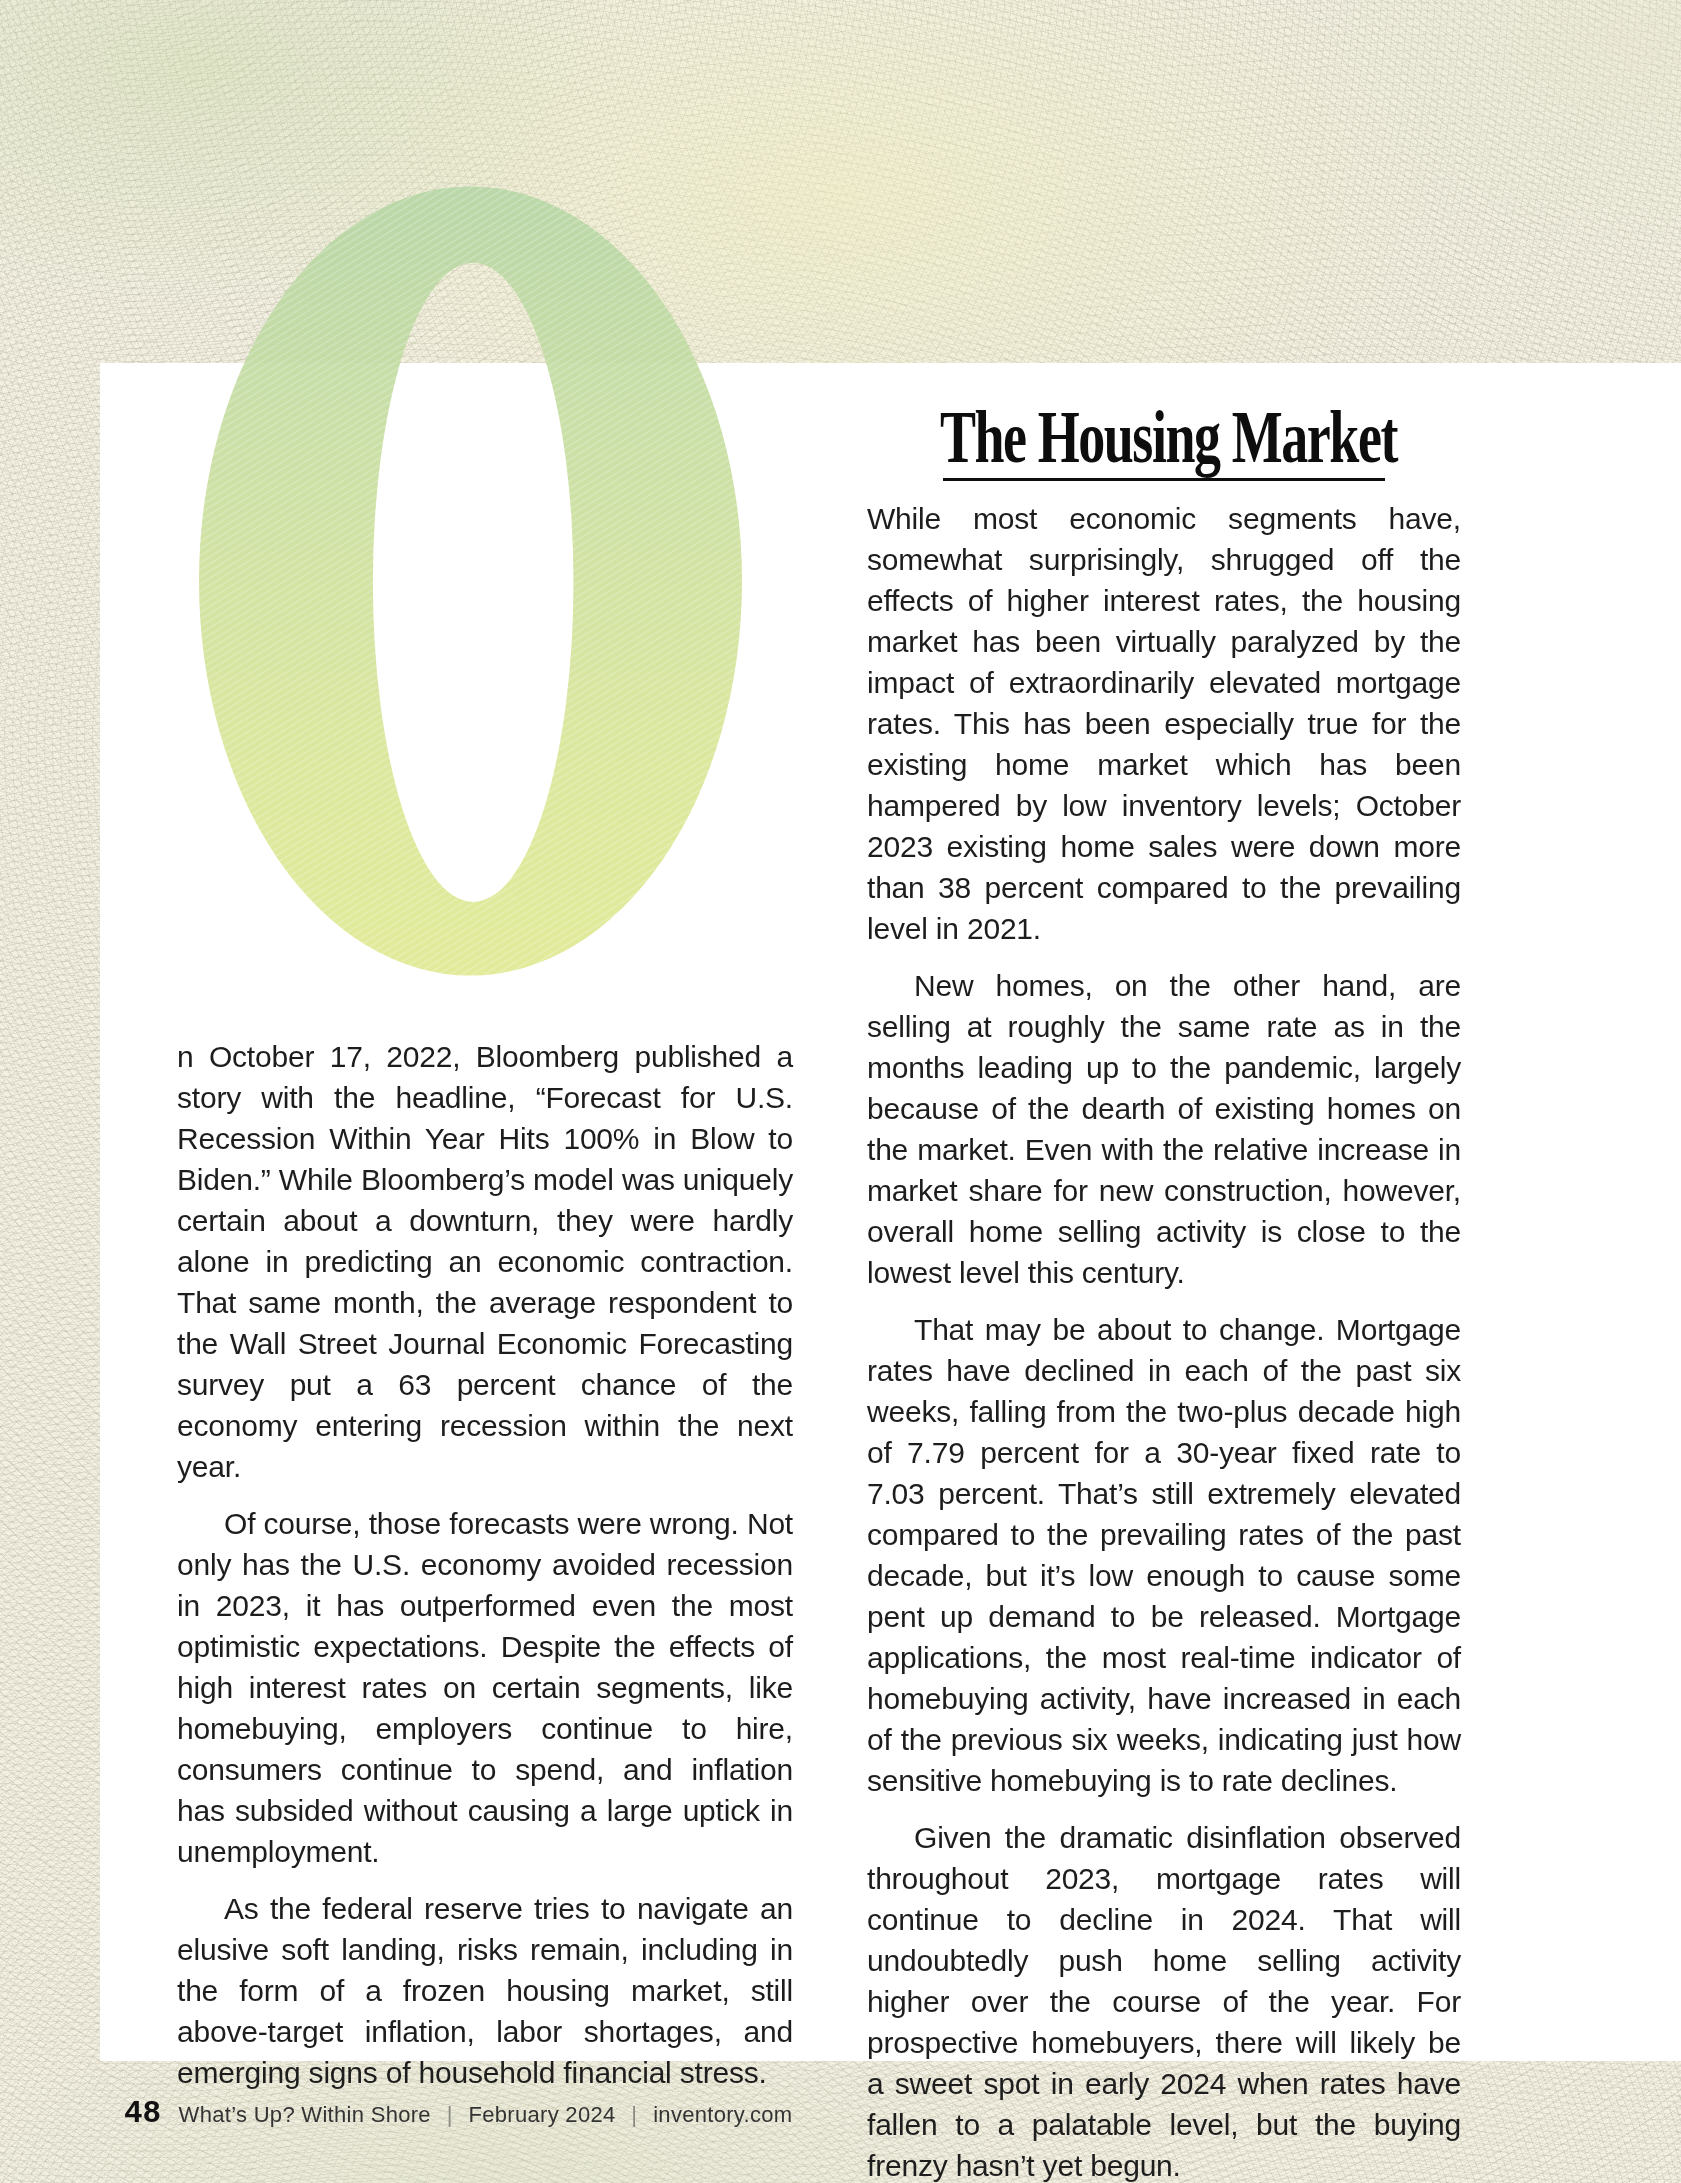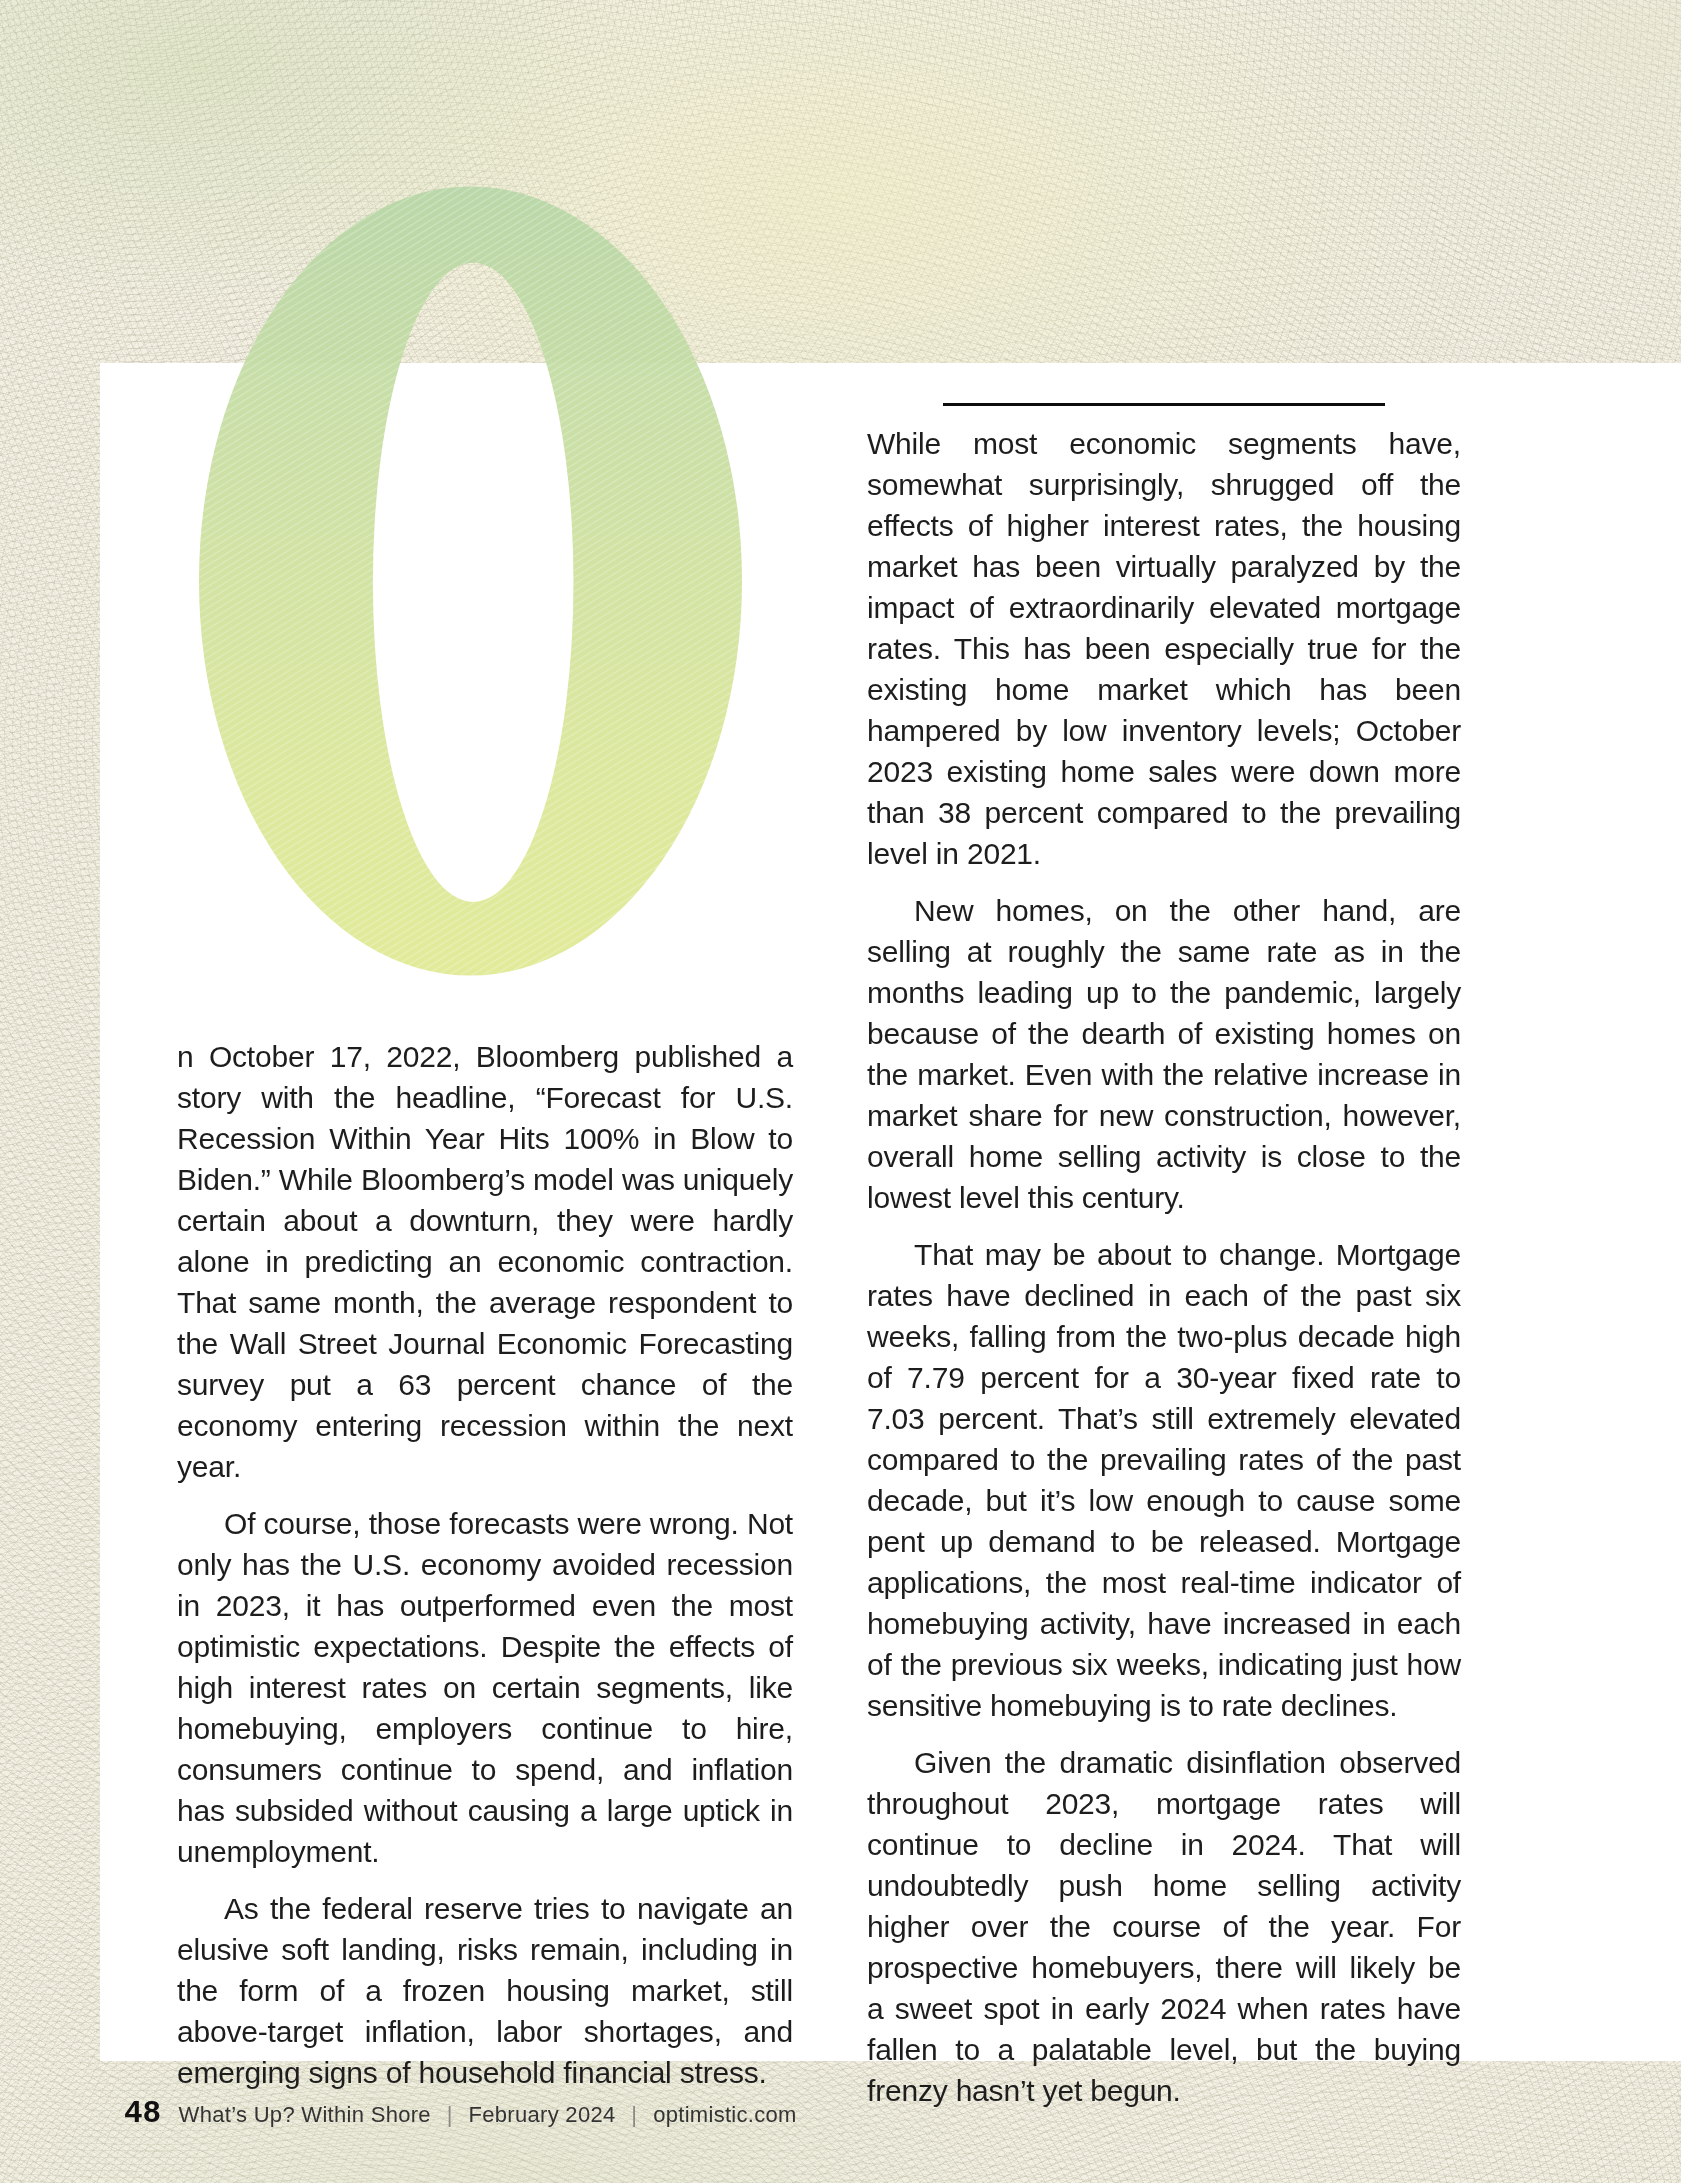--- a/index.html
+++ b/index.html
@@ -102,34 +102,37 @@
              M410,114 A150,478 0 1 1 410,1070 A150,478 0 1 1 410,114 Z"></path>
   </svg>
 
   <div class="column col-left">
     <p>n October 17, 2022, Bloomberg published a story with the headline, “Forecast for U.S. Recession Within Year Hits 100% in Blow to Biden.” While Bloomberg’s model was uniquely certain about a downturn, they were hardly alone in predicting an economic contraction. That same month, the average respondent to the Wall Street Journal Economic Forecasting survey put a 63 percent chance of the economy entering recession within the next year.</p>
     <p>Of course, those forecasts were wrong. Not only has the U.S. economy avoided recession in 2023, it has outperformed even the most optimistic expectations. Despite the effects of high interest rates on certain segments, like homebuying, employers continue to hire, consumers continue to spend, and inflation has subsided without causing a large uptick in unemployment.</p>
     <p>As the federal reserve tries to navigate an elusive soft landing, risks remain, including in the form of a frozen housing market, still above-target inflation, labor shortages, and emerging signs of household financial stress.</p>
   </div>
 
   <div class="column col-right">
+    <h1 class="headline">
+      <span class="hscale">The Housing Market</span>
+    </h1>
     <div class="rule"></div>
     <div class="bodytext">
       <p>While most economic segments have, somewhat surprisingly, shrugged off the effects of higher interest rates, the housing market has been virtually paralyzed by the impact of extraordinarily elevated mortgage rates. This has been especially true for the existing home market which has been hampered by low inventory levels; October 2023 existing home sales were down more than 38 percent compared to the prevailing level in 2021.</p>
       <p>New homes, on the other hand, are selling at roughly the same rate as in the months leading up to the pandemic, largely because of the dearth of existing homes on the market. Even with the relative increase in market share for new construction, however, overall home selling activity is close to the lowest level this century.</p>
       <p>That may be about to change. Mortgage rates have declined in each of the past six weeks, falling from the two-plus decade high of 7.79 percent for a 30-year fixed rate to 7.03 percent. That’s still extremely elevated compared to the prevailing rates of the past decade, but it’s low enough to cause some pent up demand to be released. Mortgage applications, the most real-time indicator of homebuying activity, have increased in each of the previous six weeks, indicating just how sensitive homebuying is to rate declines.</p>
       <p>Given the dramatic disinflation observed throughout 2023, mortgage rates will continue to decline in 2024. That will undoubtedly push home selling activity higher over the course of the year. For prospective homebuyers, there will likely be a sweet spot in early 2024 when rates have fallen to a palatable level, but the buying frenzy hasn’t yet begun.</p>
     </div>
   </div>
 
   <div class="footer">
     <span class="pagenum">48</span>
     <span class="footer-text">
       <span>What’s Up? Within Shore</span>
       <span class="sep">|</span>
       <span>February 2024</span>
       <span class="sep">|</span>
-      <span>optimistic.com</span>
+      <span>inventory.com</span>
     </span>
   </div>
 
 </div>
 
 
 </body></html>

